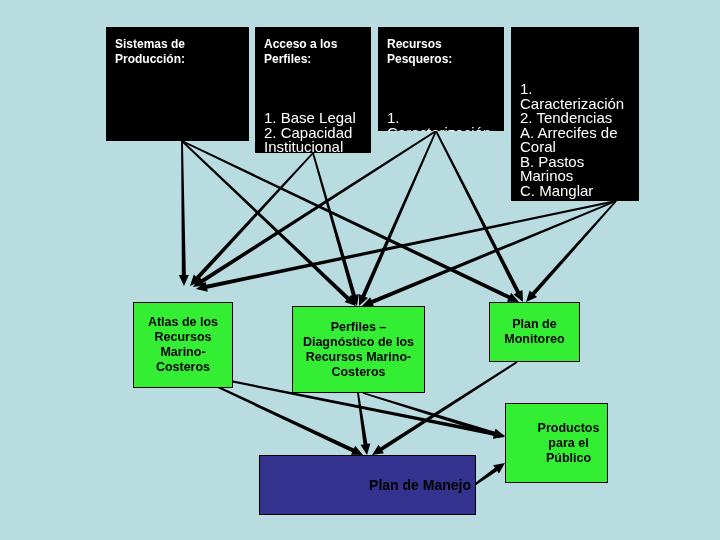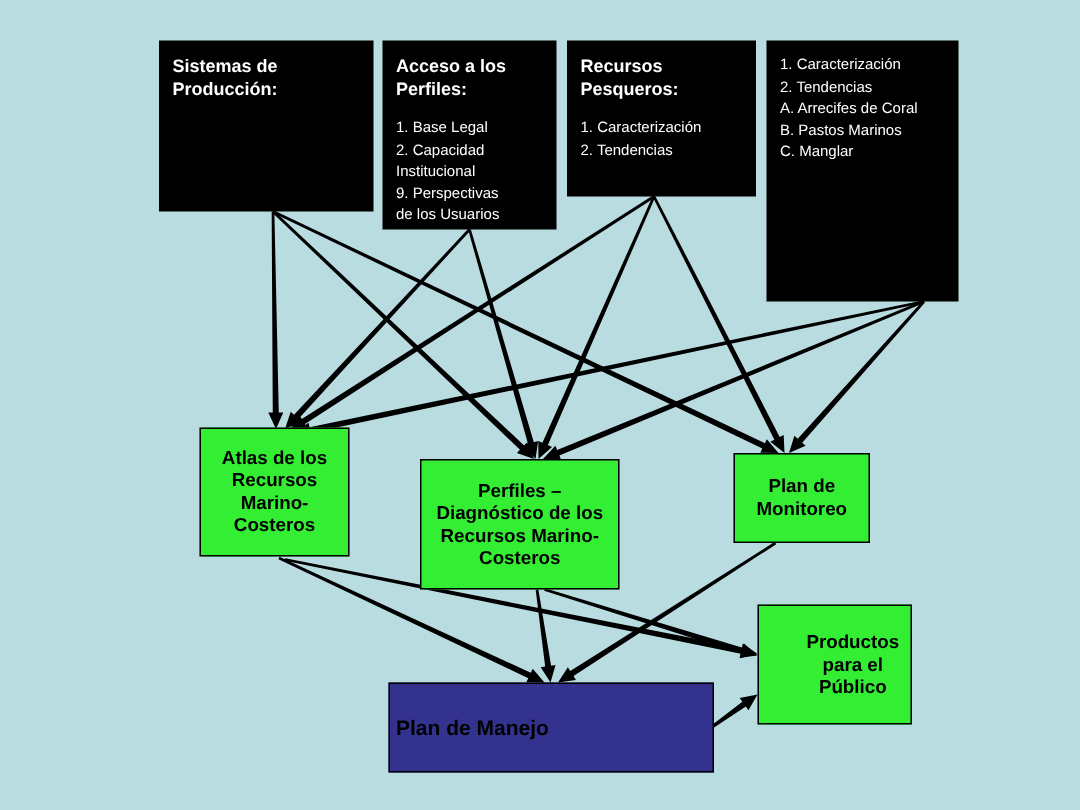--- a/index.html
+++ b/index.html
@@ -48,37 +48,38 @@
     font-weight: bold;
     font-size: 12.5px;
     line-height: 15px;
   }
   .node-blue {
     background: #33338f;
     color: #000000;
     border: 1px solid #000000;
     display: flex;
     align-items: center;
-    justify-content: flex-start;
+    justify-content: flex-end;
     text-align: center;
     font-weight: bold;
     font-size: 14px;
   }
   .node-title {
     font-weight: bold;
     font-size: 12px;
     line-height: 14.5px;
     white-space: pre-line;
     margin-bottom: 13px;
   }
   .node-list {
-    font-size: 10px;
+    font-size: 15px;
     line-height: 14.5px;
     white-space: pre-line;
     font-weight: normal;
+    margin-top: 45px;
   }
   .node-green .label, .node-blue .label {
     white-space: pre-line;
     display: block;
     padding: 0 4px;
   }
 </style>
 </head>
 <body>
 
@@ -122,27 +123,27 @@
         <div class="node-list">1. Caracterización
 2. Tendencias</div>
       </div>
       <div class="node node-black" style="left: 511px; top: 27px; width: 128px; height: 174px;">
         <div class="node-list">1. Caracterización
 2. Tendencias
 A. Arrecifes de Coral
 B. Pastos Marinos
 C. Manglar</div>
       </div>
-      <div class="node node-green" style="left: 133px; top: 285px; width: 100px; height: 86px;">
+      <div class="node node-green" style="left: 133px; top: 302px; width: 100px; height: 86px;">
         <span class="label">Atlas de los
 Recursos
 Marino-
 Costeros</span>
       </div>
-      <div class="node node-green" style="left: 280px; top: 306px; width: 133px; height: 87px;">
+      <div class="node node-green" style="left: 292px; top: 306px; width: 133px; height: 87px;">
         <span class="label">Perfiles –
 Diagnóstico de los
 Recursos Marino-
 Costeros</span>
       </div>
       <div class="node node-green" style="left: 489px; top: 302px; width: 91px; height: 60px;">
         <span class="label">Plan de
 Monitoreo</span>
       </div>
       <div class="node node-green" style="left: 505px; top: 403px; width: 103px; height: 80px; padding-left: 24px;">

